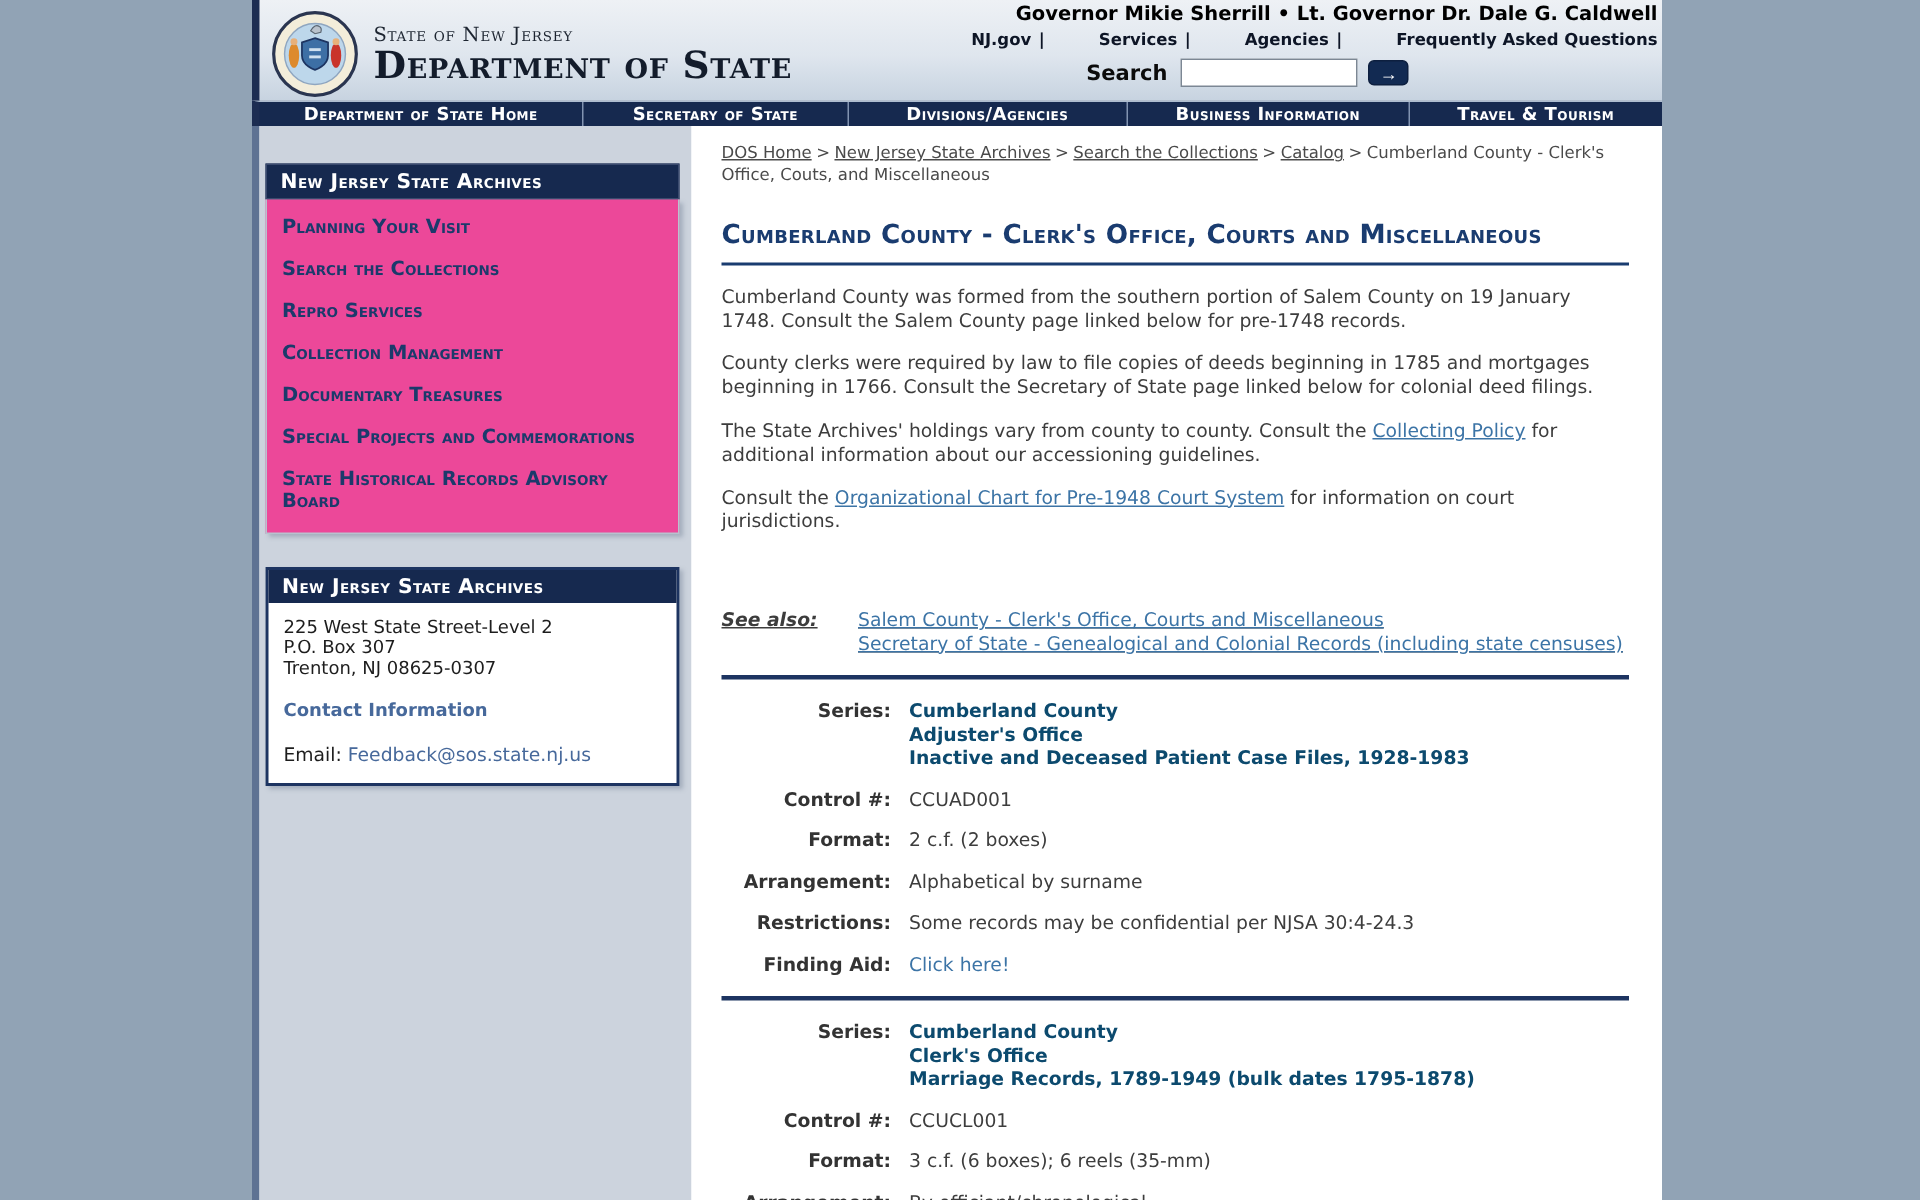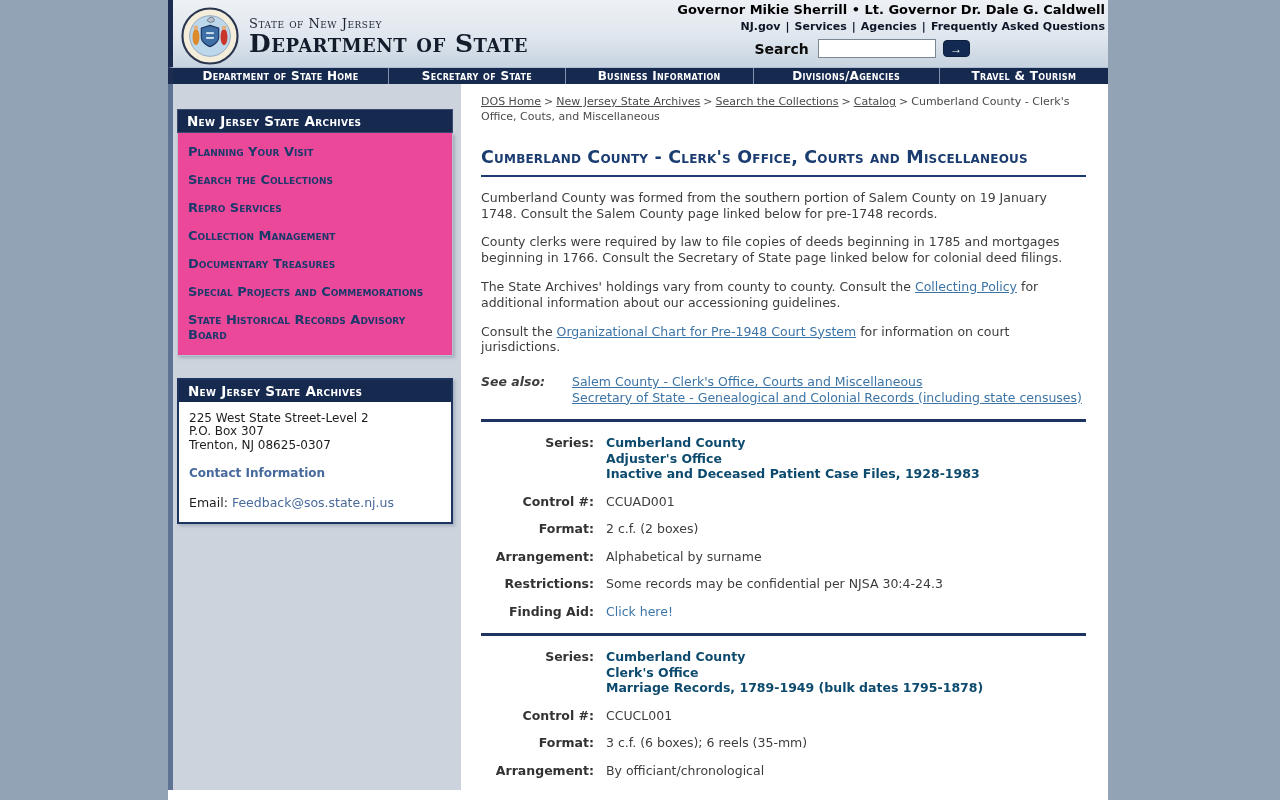--- a/index.html
+++ b/index.html
@@ -14,21 +14,21 @@
 
   
   header{height:67px; background:linear-gradient(#eef1f5,#dfe6ee 55%,#c7d3e0); border-left:5px solid #1d2d52; position:relative; display:flex;}
   .brand{display:flex; align-items:center; padding:4px 0 0 8px; cursor:pointer;}
   .seal{width:58px; height:58px; display:inline-block; margin-right:10px;}
   .brand-small{font-family:"DejaVu Serif","Liberation Serif",serif; font-variant:small-caps; font-size:13px; color:#1c2430; letter-spacing:.5px;}
   .brand-large{font-family:"DejaVu Serif","Liberation Serif",serif; font-variant:small-caps; font-weight:bold; font-size:25px; color:#131c2b; line-height:1; letter-spacing:.5px;}
   .header-right{position:absolute; right:3px; top:2px; text-align:right;}
   .gov-line{font-size:13px; font-weight:bold; color:#000;}
   .quick-links{font-size:11px; font-weight:bold; color:#0d1526; margin-top:3px;}
-  .quick-links a{color:#0d1526; text-decoration:none; cursor:pointer;}
+  .quick-links a{color:#0d1526; text-decoration:none; cursor:pointer;margin-left:31px;}
   .qsep{padding:0 5px; color:#0d1526;}
   .search-row{margin-top:6px; display:flex; align-items:center; justify-content:center; padding-right:58px;}
   .search-row label{font-size:14px; font-weight:bold; color:#0b0b0b; margin-right:9px;}
   .search-row input{width:118px; height:19px; border:1px solid #7c8794; background:#fff; font-size:12px; padding:0 3px;}
   .search-go{width:27px; height:17px; margin-left:7px; background:#122a52; border:1px solid #0d1f3f; border-radius:4px; color:#fff; font-size:12px; font-weight:bold; line-height:14px; cursor:pointer; display:inline-flex; align-items:center; justify-content:center;}
 
   
   nav{height:17px; background:var(--navy); border-left:5px solid #1d2d52; border-top:1px solid #aebdd0; display:flex;}
   nav .tab{flex-grow:1; display:flex; align-items:center; justify-content:center; color:#fff; font-variant:small-caps; font-weight:bold; font-size:12px; letter-spacing:.3px; border-right:1px solid #8193b1; cursor:pointer; white-space:nowrap;}
   nav .tab:last-child{border-right:none;}
@@ -50,21 +50,21 @@
   .email-row a{color:var(--slate_link); font-weight:normal; text-decoration:none; cursor:pointer;}
 
   
   main{flex:1; background:#fff; padding:10px 22px 0 20px;}
   .breadcrumb{font-size:11px; color:#4a4a4a; line-height:1.4;}
   .breadcrumb a{color:#4a4a4a; text-decoration:underline; cursor:pointer;}
   .bsep{padding:0 3px;}
   h1{margin-top:22px; font-variant:small-caps; font-size:17.5px; color:var(--title_navy); letter-spacing:.2px; border-bottom:2px solid var(--title_navy); padding-bottom:8px;}
   .para{font-size:12.5px; line-height:15.8px; color:var(--body_text); margin-top:13px;}
   .para a{color:var(--link_blue); text-decoration:underline; cursor:pointer;}
-  .see-also{display:flex; margin-top:19px; font-size:12.5px;}
+  .see-also{display:flex; margin-top:50px; font-size:12.5px;text-decoration:underline;}
   .see-also-label{font-style:italic; font-weight:bold; color:#3c3c3c; width:91px; min-width:91px;}
   .see-also-links a{display:block; color:var(--link_blue); text-decoration:underline; line-height:15.5px; cursor:pointer;}
   .divider{border:none; border-top:3px solid var(--navy_border); margin-top:14px;}
   .series-block{margin-top:13px;}
   .srow{display:flex; margin-bottom:12px;}
   .srow-label{width:113px; min-width:113px; text-align:right; font-weight:bold; color:#333; font-size:12.5px; line-height:15.5px;}
   .srow-value{padding-left:12px; font-size:12.5px; color:var(--body_text); line-height:15.5px;}
   .srow-value.bold{font-weight:bold; color:#0c4a6e;}
   .srow-value a{color:var(--link_blue); cursor:pointer;}
 </style>
@@ -105,22 +105,22 @@
         <button class="search-go">
             <span>→</span>
           </button>
       </div>
     </div>
   </header>
 
   <nav>
     <div class="tab tab-0">Department of State Home</div>
     <div class="tab tab-1">Secretary of State</div>
+    <div class="tab tab-3">Divisions/Agencies</div>
     <div class="tab tab-2">Business Information</div>
-    <div class="tab tab-3">Divisions/Agencies</div>
     <div class="tab tab-4">Travel &amp; Tourism</div>
   </nav>
 
   <div class="content-row">
 
     <aside>
       <div class="side-box">
         <div class="side-box-header">New Jersey State Archives</div>
         <div class="side-nav-body">
           <a class="side-nav-item">Planning Your Visit</a>

